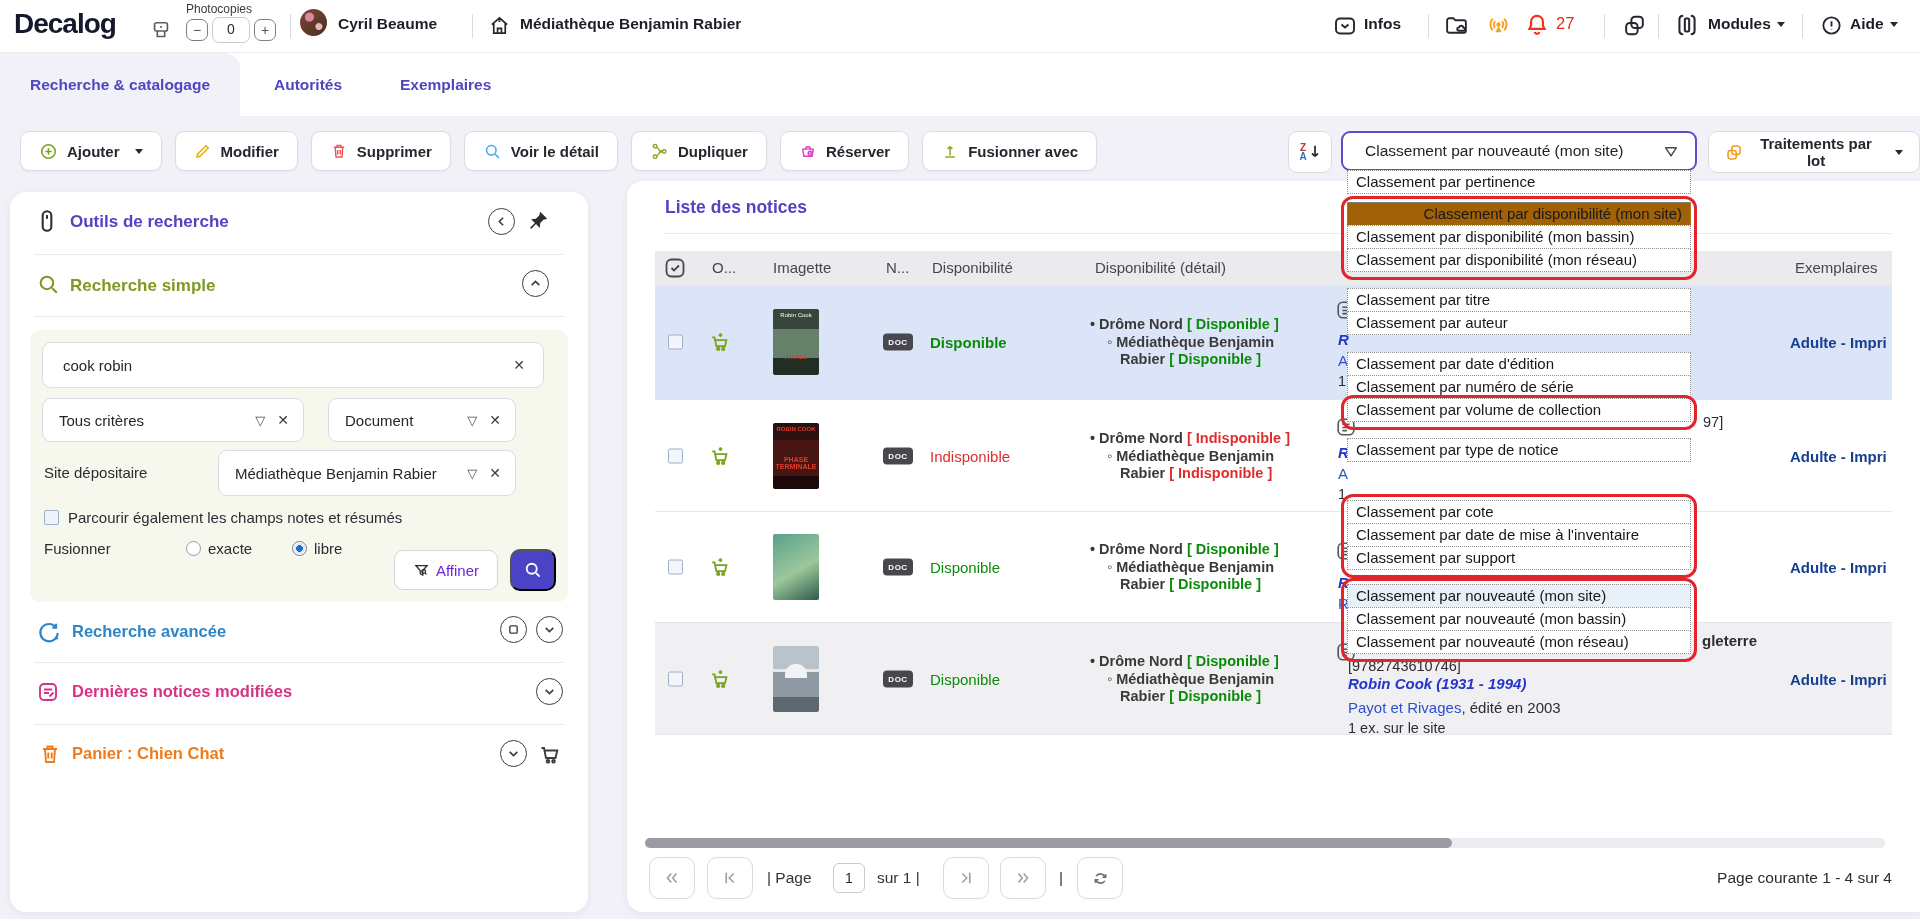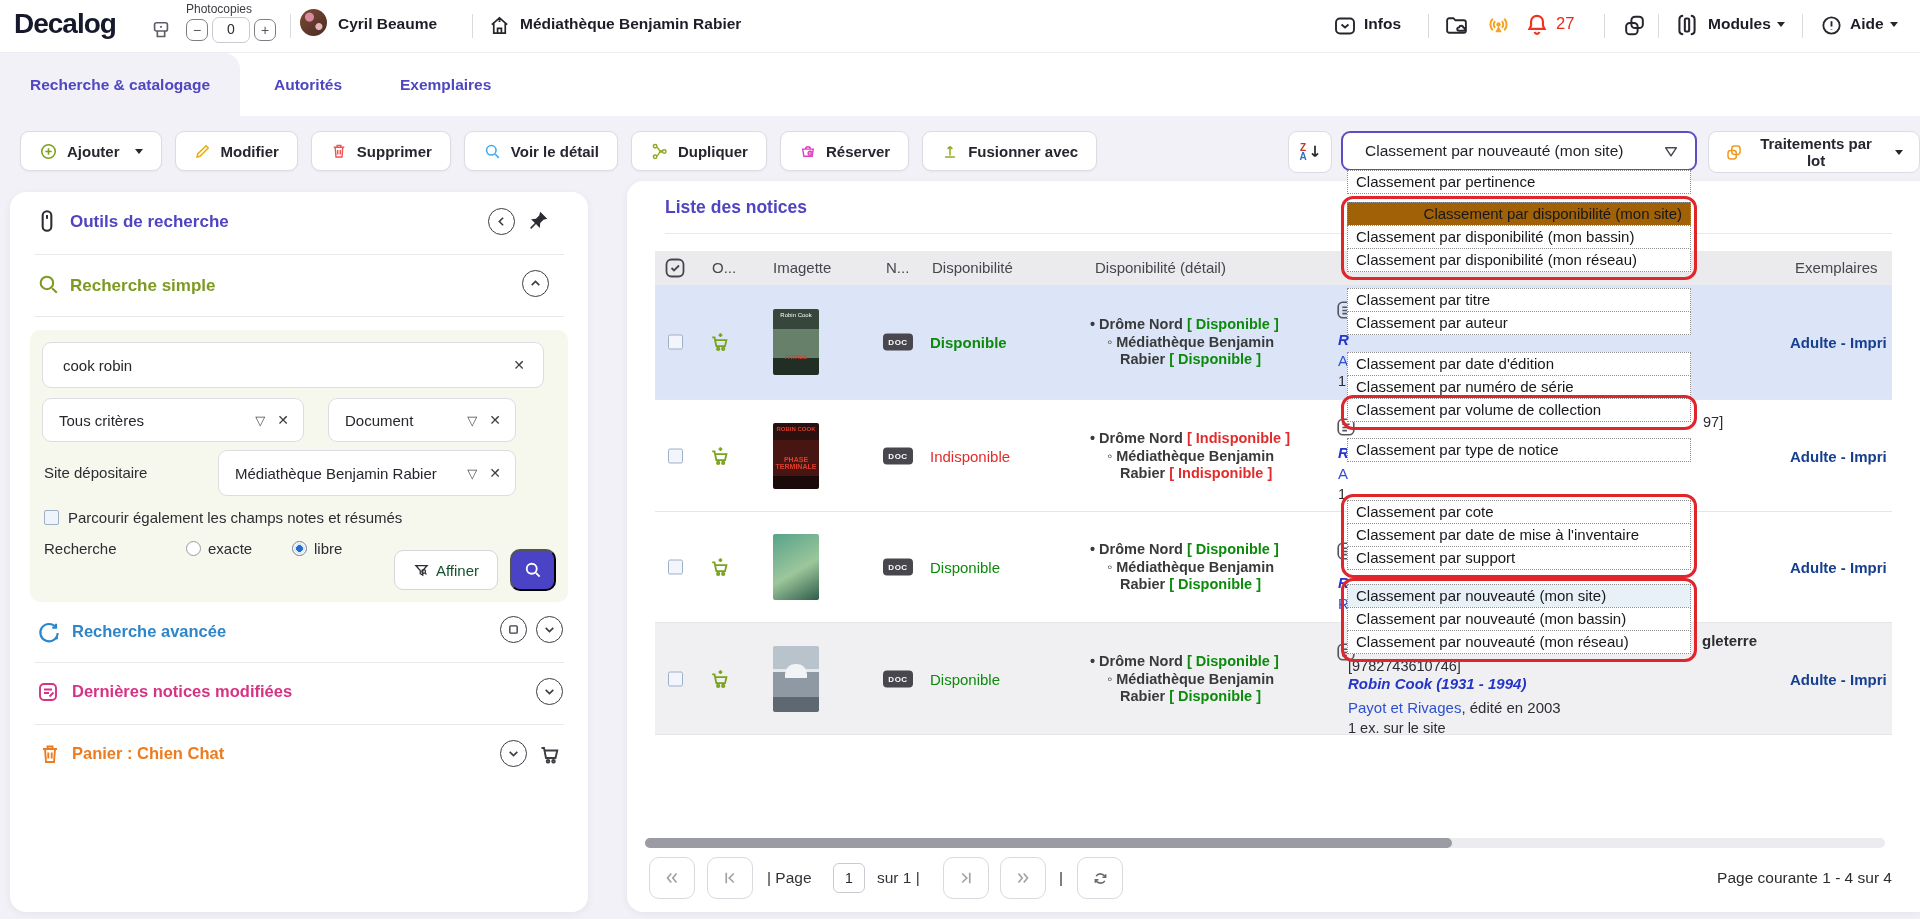--- a/index.html
+++ b/index.html
@@ -52,21 +52,21 @@
   .sec-title { position:absolute; font-size:17px; font-weight:700; white-space:nowrap; }
   .circ { position:absolute; width:27px; height:27px; border:1.6px solid #3c3c44; border-radius:50%; background:#fff; display:flex; align-items:center; justify-content:center; color:#3c3c44; }
   .form-bg { position:absolute; left:20px; top:138px; width:538px; height:272px; background:#f6f8ee; border-radius:10px; }
   .inputbox { position:absolute; background:#fff; border:1.5px solid #dcdce2; border-radius:9px; display:flex; align-items:center; font-size:15px; color:#26262c; }
   .xmark { color:#3c3c42; font-size:14px; }
   .tri-down { color:#4a4a52; font-size:13px; }
   .cb { position:absolute; width:15px; height:15px; border:1.5px solid #9db0c6; background:#eef4fb; border-radius:2px; }
   .radio { position:absolute; width:15px; height:15px; border:1.5px solid #9a9aa2; border-radius:50%; background:#fff; }
   .radio.on { border-color:#7b7b84; background:radial-gradient(circle, #1d6fd1 0 3.5px, #dceafc 3.5px 5.5px, #fff 5.5px); }
   .slabel { position:absolute; font-size:15px; color:#2c2c33; white-space:nowrap; }
-  .affbtn { position:absolute; left:384px; top:358px; width:104px; height:40px; background:#fff; border:1px solid #d5d5db; border-radius:9px; display:flex; align-items:center; justify-content:center; gap:6px; font-size:15px; color:#14532d; }
+  .affbtn { position:absolute; left:384px; top:358px; width:104px; height:40px; background:#fff; border:1px solid #d5d5db; border-radius:9px; display:flex; align-items:center; justify-content:center; gap:6px; font-size:15px; color:#6d28d9; }
   .searchbtn { position:absolute; left:500px; top:357px; width:46px; height:42px; background:#4a43c6; border-radius:10px; display:flex; align-items:center; justify-content:center; color:#fff; }
 
   
   .ltitle { position:absolute; left:38px; top:16px; font-size:17.5px; font-weight:700; color:#5044c2; }
   .thead { position:absolute; left:28px; top:70px; width:1237px; height:34px; background:#ebebee; }
   .th { position:absolute; top:8px; font-size:15px; font-weight:500; color:#46464e; white-space:nowrap; }
   .trow { position:absolute; left:28px; width:1237px; border-bottom:1px solid #e6e6ea; }
   .r1 { top:104px; height:115px; background:#dce5f8; }
   .r2 { top:219px; height:112px; background:#fff; }
   .r3 { top:331px; height:111px; background:#fff; }
@@ -327,21 +327,21 @@
     <div class="slabel" style="left:34px; top:272px;">Site dépositaire</div>
     <div class="inputbox" style="left:208px; top:258px; width:298px; height:46px; padding:0 14px 0 16px;">
       <span style="flex:1;">Médiathèque Benjamin Rabier</span>
       <span class="tri-down">▽</span>
       <span class="xmark" style="margin-left:12px;">✕</span>
     </div>
 
     <span class="cb" style="left:34px; top:318px;"></span>
     <div class="slabel" style="left:58px; top:317px;">Parcourir également les champs notes et résumés</div>
 
-    <div class="slabel" style="left:34px; top:348px;">Recherche</div>
+    <div class="slabel" style="left:34px; top:348px;">Fusionner</div>
     <span class="radio" style="left:176px; top:349px;"></span>
     <div class="slabel" style="left:198px; top:348px;">exacte</div>
     <span class="radio on" style="left:282px; top:349px;"></span>
     <div class="slabel" style="left:304px; top:348px;">libre</div>
 
     <button class="affbtn">
       <svg width="17" height="17" viewBox="0 0 24 24" fill="none" stroke="#2c2c33" stroke-width="1.8">
           <path d="M4 5h16l-6.2 7v6.5l-3.6-2V12z"></path>
           <circle cx="15" cy="13.5" r="2.6"></circle>
           <path d="m17 15.5 2 2"></path>

